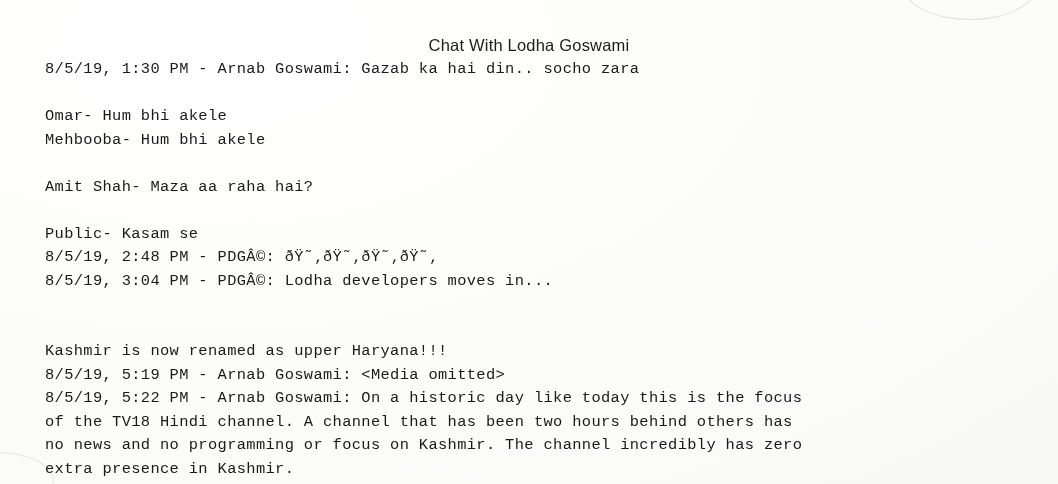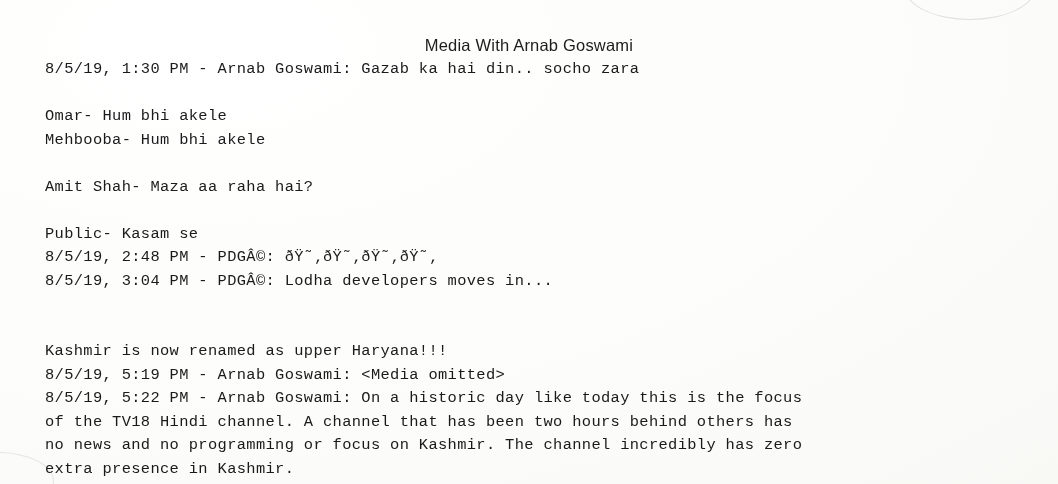--- a/index.html
+++ b/index.html
@@ -85,17 +85,17 @@
 </head>
 <body>
 
 <div id="page">
 
   <div id="paper-texture"></div>
 
   <div id="scan-artifact-top-right"></div>
   <div id="scan-artifact-left"></div>
 
-  <div id="doc-title">Media With Arnab Goswami</div>
+  <div id="doc-title">Chat With Lodha Goswami</div>
 
   <div id="transcript"><div class="line">8/5/19, 1:30 PM - Arnab Goswami: Gazab ka hai din.. socho zara</div><div class="line blank"></div><div class="line">Omar- Hum bhi akele</div><div class="line">Mehbooba- Hum bhi akele</div><div class="line blank"></div><div class="line">Amit Shah- Maza aa raha hai?</div><div class="line blank"></div><div class="line">Public- Kasam se</div><div class="line">8/5/19, 2:48 PM - PDGÂ©: ðŸ˜‚ðŸ˜‚ðŸ˜‚ðŸ˜‚</div><div class="line">8/5/19, 3:04 PM - PDGÂ©: Lodha developers moves in...</div><div class="line blank"></div><div class="line blank"></div><div class="line">Kashmir is now renamed as upper Haryana!!!</div><div class="line">8/5/19, 5:19 PM - Arnab Goswami: &lt;Media omitted&gt;</div><div class="line">8/5/19, 5:22 PM - Arnab Goswami: On a historic day like today this is the focus</div><div class="line">of the TV18 Hindi channel. A channel that has been two hours behind others has</div><div class="line">no news and no programming or focus on Kashmir. The channel incredibly has zero</div><div class="line">extra presence in Kashmir.</div><div class="line indented">we mean it ?" the deal at arrived"</div></div>
 
 </div>
 
 </body></html>

